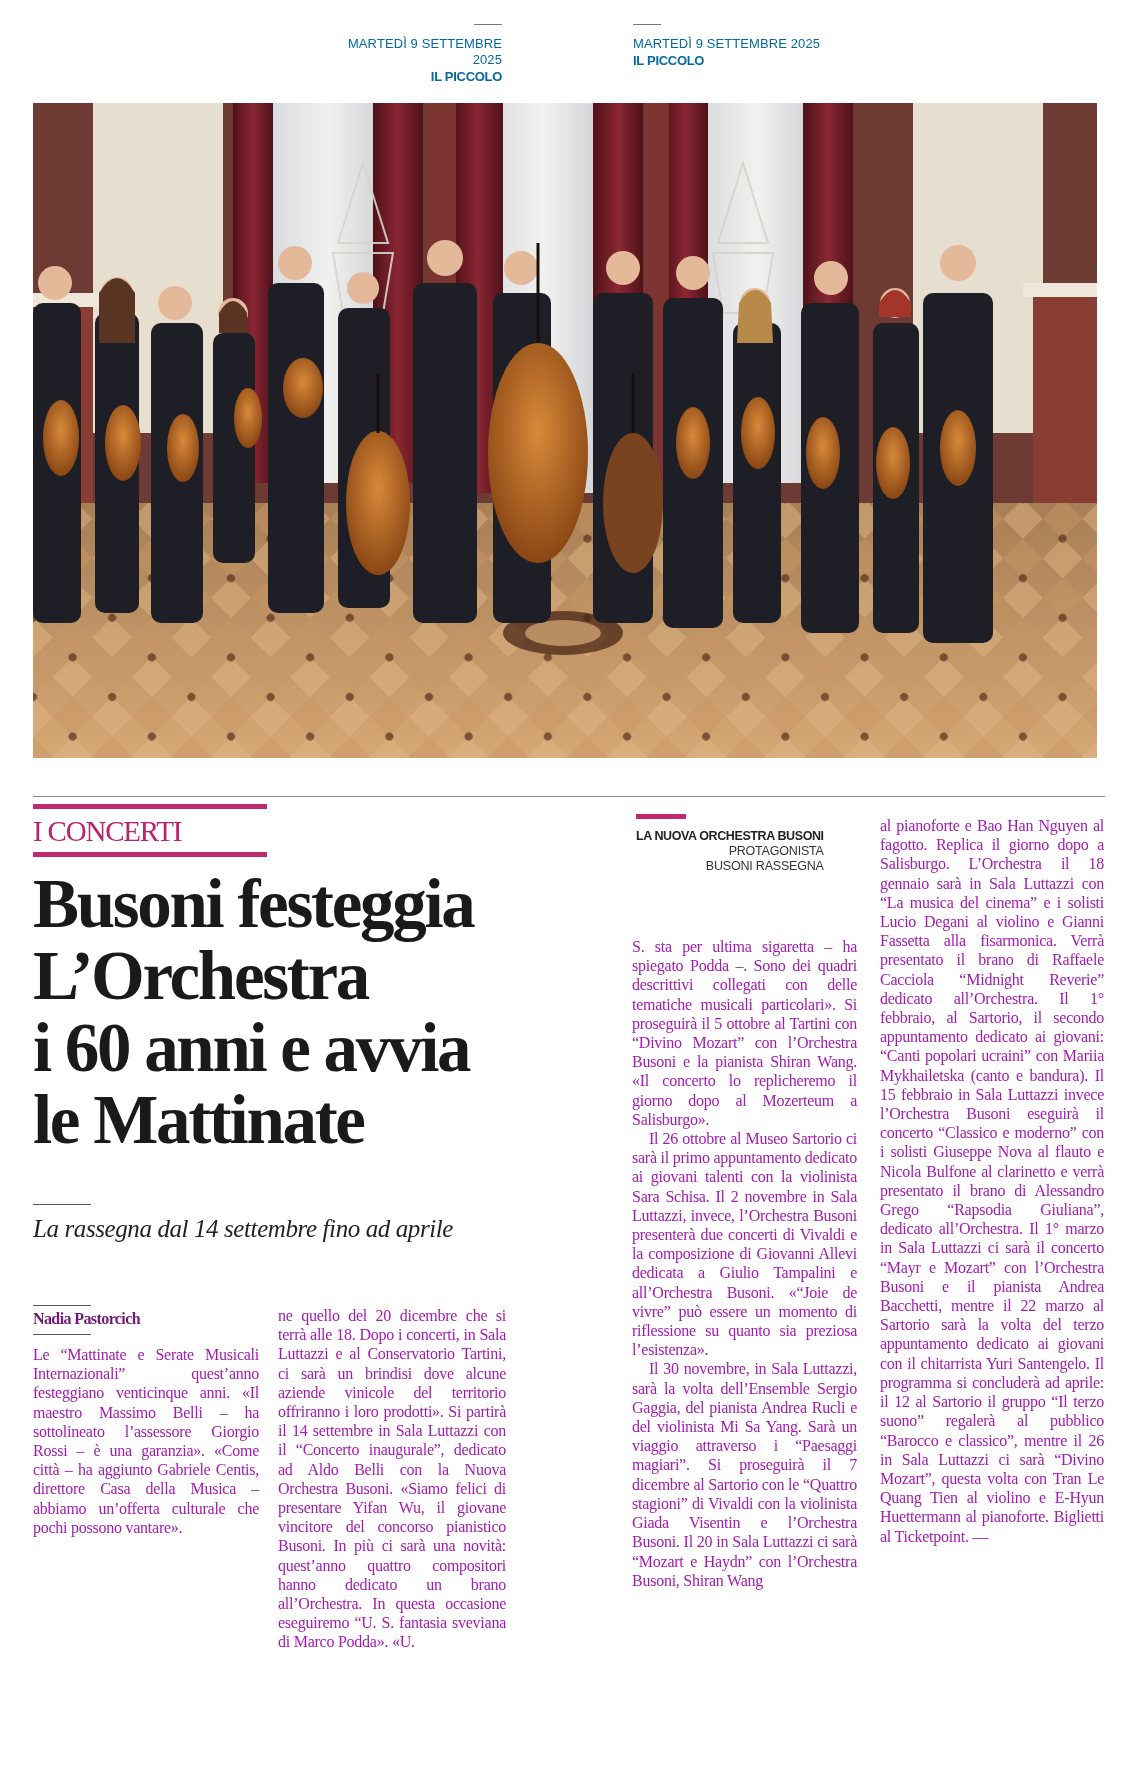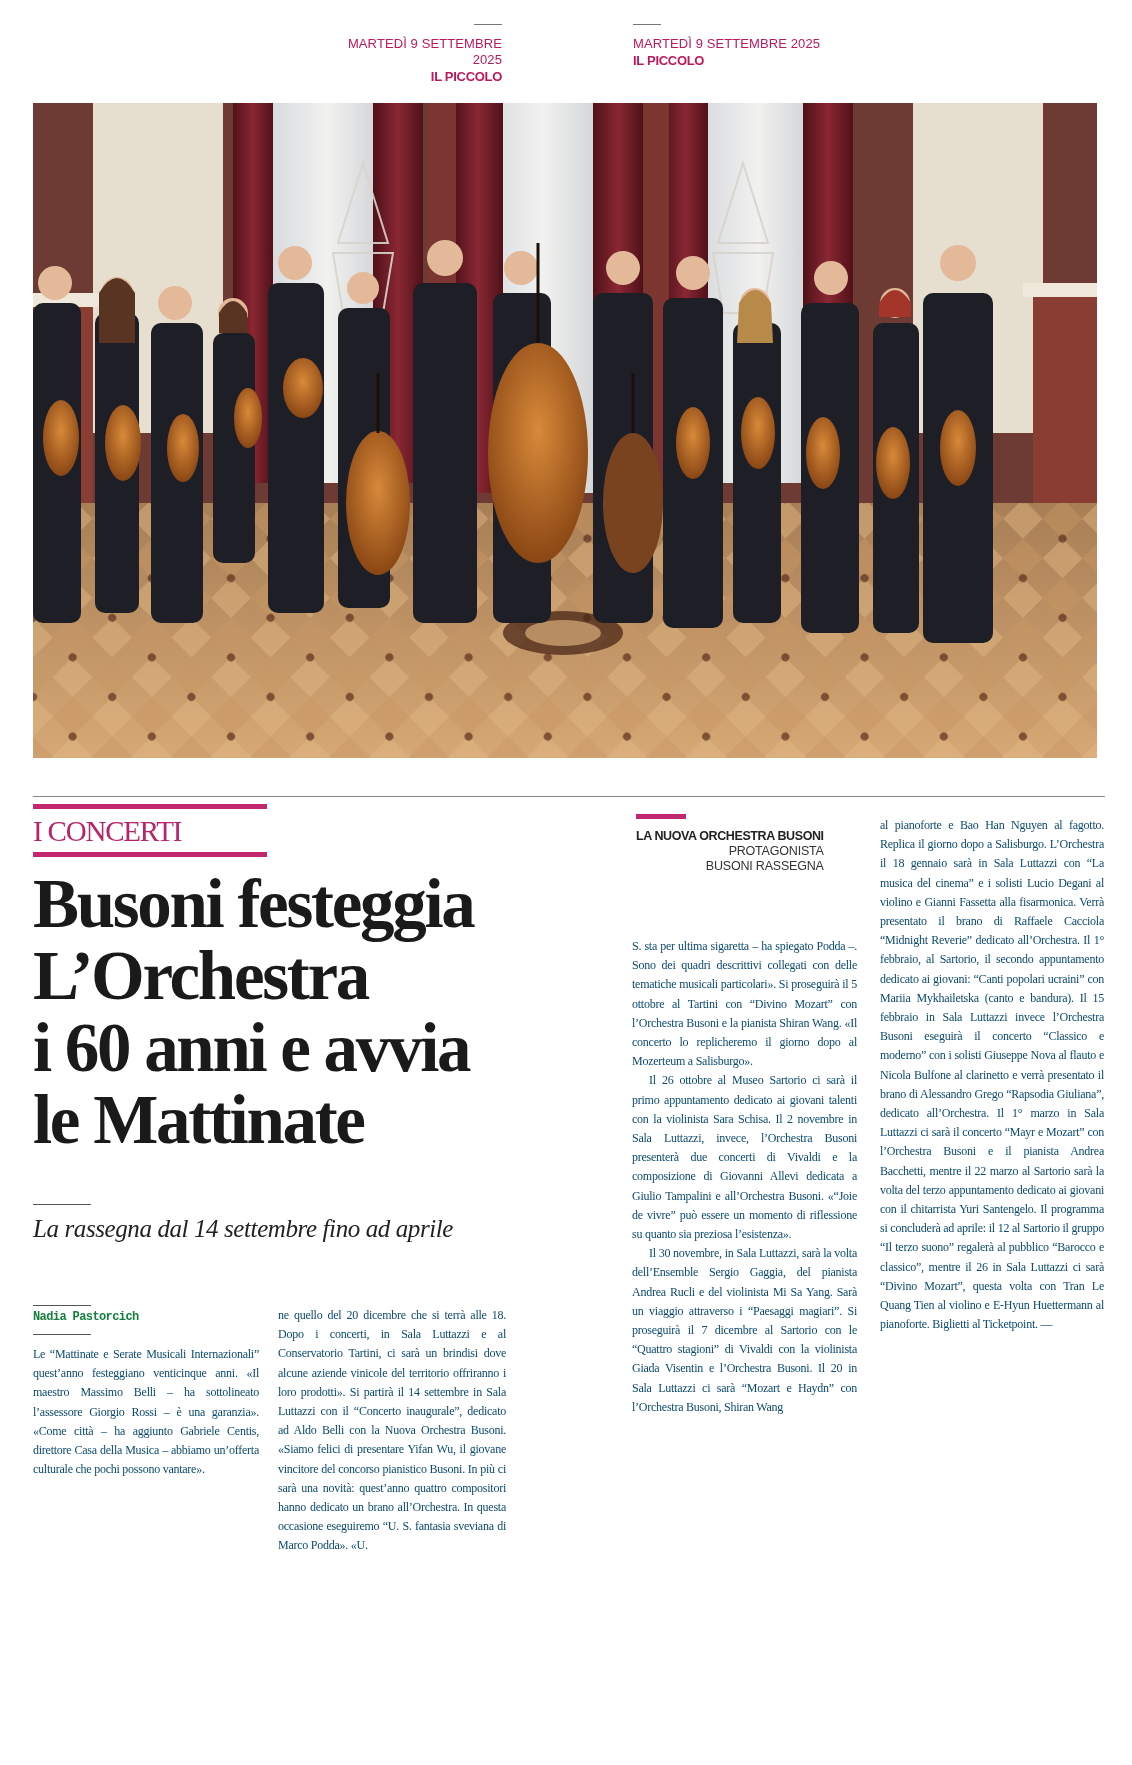--- a/index.html
+++ b/index.html
@@ -1,19 +1,19 @@
 <!DOCTYPE html>
 <html><head>
 <meta charset="utf-8">
 <style>
   * { box-sizing: border-box; margin: 0; padding: 0; }
   html, body { width: 1132px; height: 1765px; background: #ffffff; overflow: hidden; }
   body { position: relative; font-family: "DejaVu Serif", serif; color: #1d1d1b; }
 
-  .dateline { position: absolute; top: 24px; font-family: "Liberation Sans", sans-serif; color: #be185d; }
+  .dateline { position: absolute; top: 24px; font-family: "Liberation Sans", sans-serif; color: #0369a1; }
   .dateline .rule { width: 28px; height: 1px; background: #777; margin-bottom: 11px; }
   .dateline .date { font-size: 13px; letter-spacing: 0.1px; line-height: 16px; }
   .dateline .paper { font-size: 13px; font-weight: bold; line-height: 17px; letter-spacing: -0.3px; }
   #dl-left { left: 320px; width: 182px; text-align: right; }
   #dl-left .rule { margin-left: auto; }
   #dl-right { left: 633px; width: 200px; text-align: left; }
 
   
   .photo { position: absolute; left: 33px; top: 103px; width: 1064px; height: 655px; overflow: hidden;
     background: #6b2028; }
@@ -27,25 +27,25 @@
 
   .headline { position: absolute; left: 33px; top: 868px; width: 480px; font-family: "Liberation Serif", serif;
     font-size: 69px; line-height: 72px; letter-spacing: -2.3px; color: #1a1a1a; }
   .headline div { white-space: nowrap; }
 
   .summary-rule { position: absolute; left: 33px; top: 1204px; width: 58px; height: 1px; background: #555; }
   .summary { position: absolute; left: 33px; top: 1214px; width: 480px; font-family: "Liberation Serif", serif;
     font-style: italic; font-size: 25px; line-height: 29px; color: #222; letter-spacing: -0.4px; }
 
   .byline-rule { position: absolute; left: 33px; width: 58px; height: 1px; background: #555; }
-  .byline { position: absolute; left: 33px; top: 1310px; font-family: Liberation Mono, monospace; font-weight: bold;
-    font-size: 12px; letter-spacing: -0.6px; color: #15803d; }
-
-  .col { position: absolute; font-family: "Liberation Serif", serif; font-size: 12px; line-height: 19.2px;
-    text-align: justify; color: #0c4a6e; letter-spacing: -0.25px; hyphens: manual; }
+  .byline { position: absolute; left: 33px; top: 1310px; font-family: Liberation Serif, serif; font-weight: bold;
+    font-size: 16px; letter-spacing: -0.6px; color: #701a75; }
+
+  .col { position: absolute; font-family: "Liberation Serif", serif; font-size: 16px; line-height: 19.2px;
+    text-align: justify; color: #a21caf; letter-spacing: -0.25px; hyphens: manual; }
   .col p { margin: 0; }
   .col p + p { text-indent: 17px; }
   #col1 { left: 33px; top: 1345px; width: 226px; }
   #col2 { left: 278px; top: 1306px; width: 228px; }
   #col3 { left: 632px; top: 937px; width: 225px; }
   #col4 { left: 880px; top: 816px; width: 224px; }
 
   .caption-bar { position: absolute; left: 636px; top: 814px; width: 50px; height: 5px; background: #c2286f; }
   .caption { position: absolute; left: 636px; top: 829px; font-family: "Liberation Sans", sans-serif; color: #222; text-align: right; }
   .caption .cap-title { font-size: 12.5px; font-weight: bold; letter-spacing: -0.4px; line-height: 15px; }

